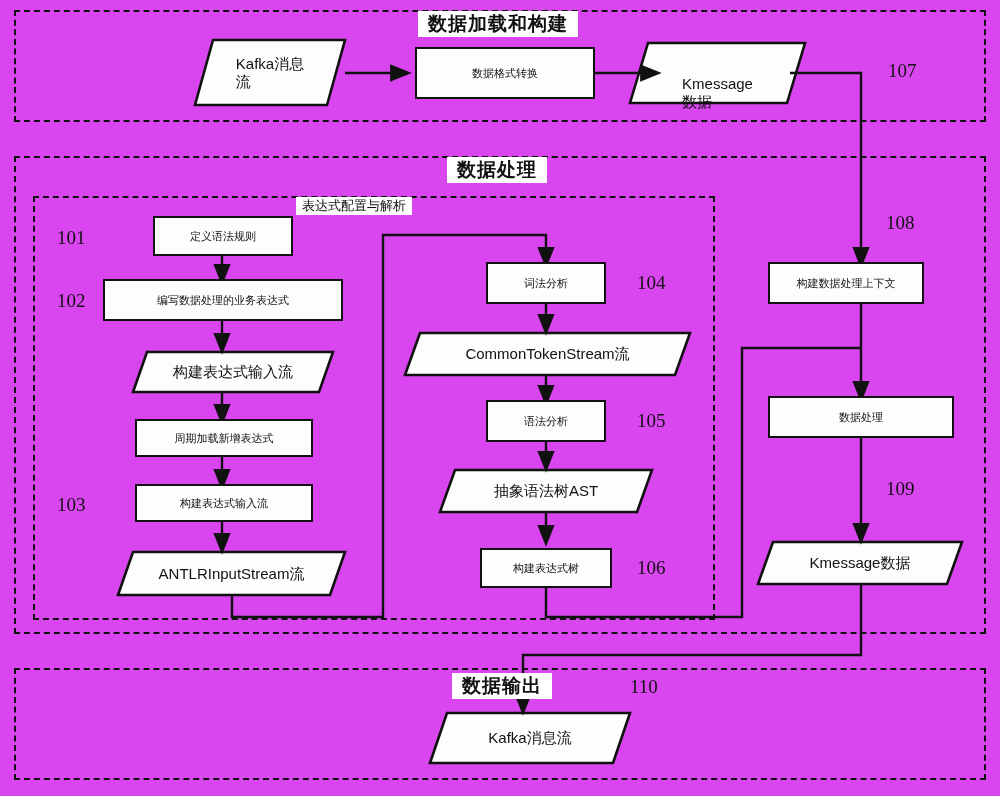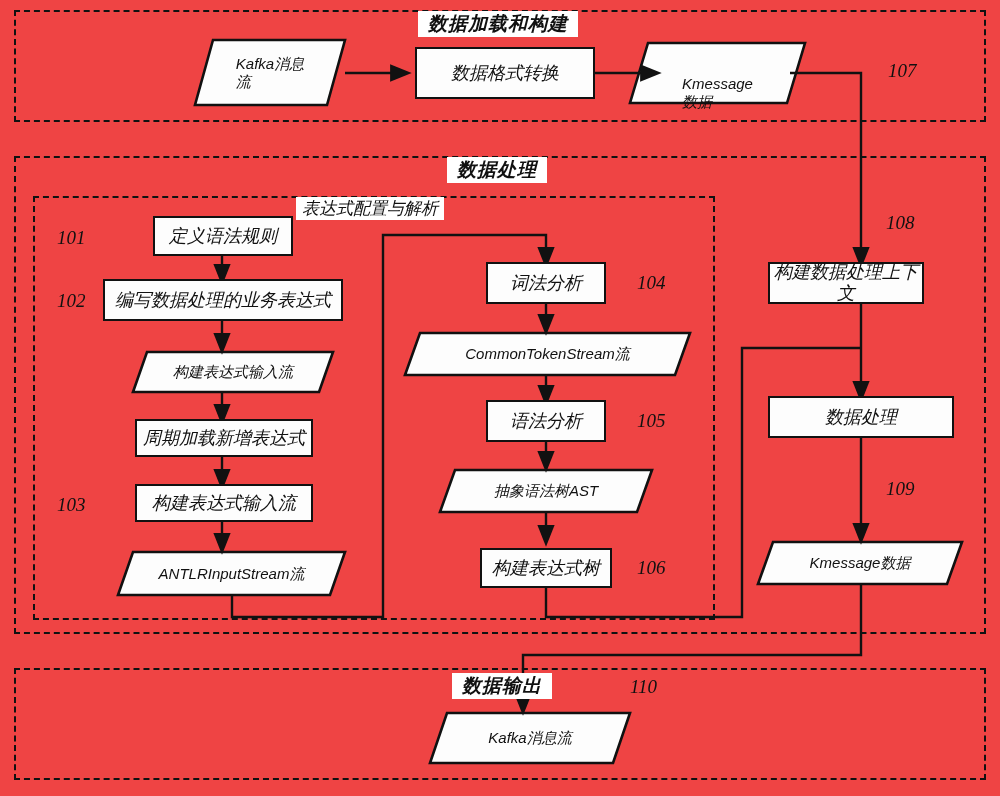--- a/index.html
+++ b/index.html
@@ -1,30 +1,30 @@
 <!DOCTYPE html>
 <html><head>
 <meta charset="utf-8">
 <style>
   html,body{margin:0;padding:0;background:#ffffff;}
   body{font-family:"Liberation Sans","DejaVu Sans",sans-serif;}
-  #canvas{position:relative;width:1000px;height:796px;background:#ef4444;overflow:hidden;font-style:italic;}
+  #canvas{position:relative;width:1000px;height:796px;background:#d946ef;overflow:hidden;}
   svg.layer{position:absolute;left:0;top:0;width:1000px;height:796px;}
 
   
   .section{position:absolute;border:2.5px dashed #111;box-sizing:border-box;background:transparent;}
   .subsection{position:absolute;border:2.5px dashed #111;box-sizing:border-box;background:transparent;}
 
   
   .sec-title{position:absolute;background:#ffffff;padding:0 10px;font-size:19px;font-weight:bold;color:#111;white-space:nowrap;letter-spacing:1px;}
-  .sub-title{position:absolute;background:#ffffff;padding:0 6px;font-size:17px;color:#111;white-space:nowrap;}
+  .sub-title{position:absolute;background:#ffffff;padding:0 6px;font-size:13px;color:#111;white-space:nowrap;}
 
   
   .node{position:absolute;box-sizing:border-box;display:flex;align-items:center;justify-content:center;text-align:center;color:#111;background:#fdfdfd;}
-  .rect{border:2px solid #111;font-size:18px;line-height:1.15;}
+  .rect{border:2px solid #111;font-size:11px;line-height:1.15;}
   .para-wrap{position:absolute;}
   .para-wrap .label{position:absolute;left:0;top:0;width:100%;height:100%;display:flex;align-items:center;justify-content:center;text-align:left;font-size:15px;line-height:1.18;color:#111;pointer-events:none;}
   .step-num{position:absolute;font-size:19px;color:#111;font-family:"Liberation Serif","DejaVu Serif",serif;}
   .small{font-size:13.5px;}
 </style>
 </head>
 <body>
 
 <div id="canvas">
 

